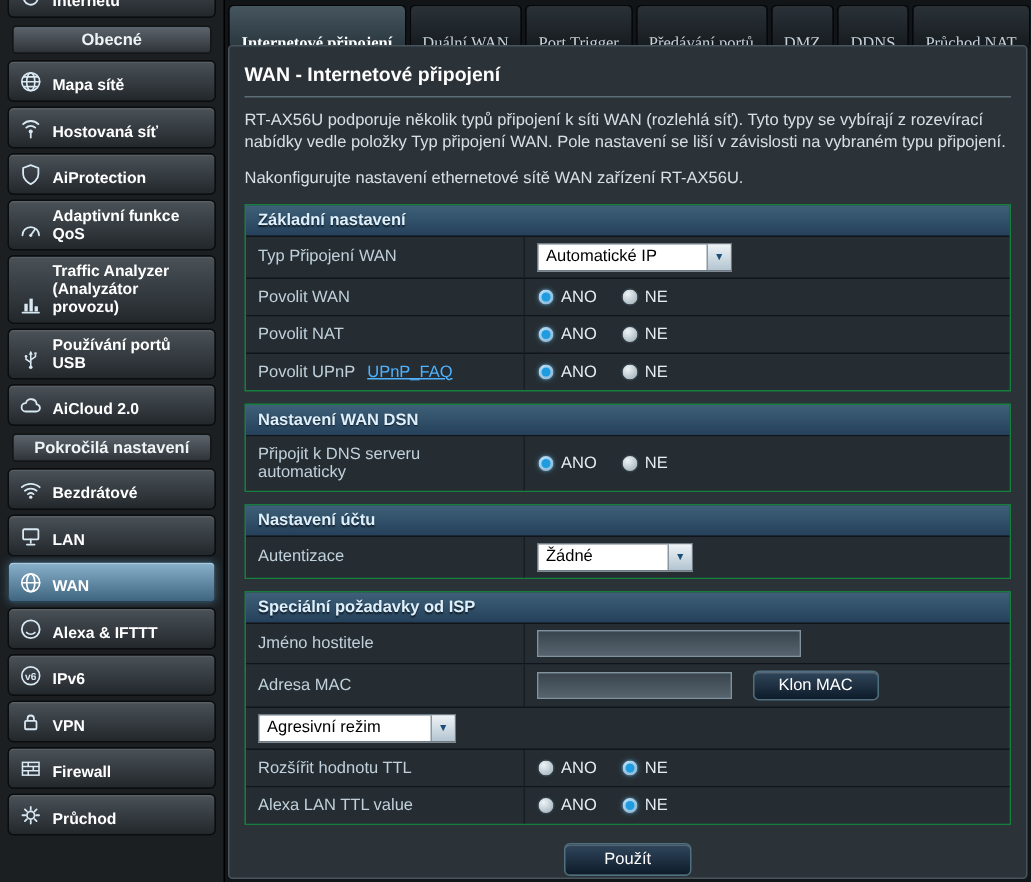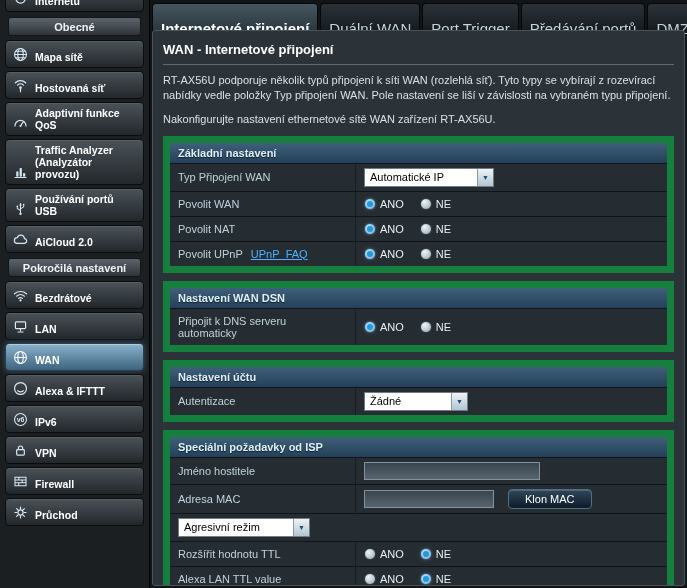--- a/index.html
+++ b/index.html
@@ -20,33 +20,33 @@
   .side-group-title { margin:5px 8px 4px 8px; height:19px; line-height:18px; text-align:center;
     font-size:11px; font-weight:bold; color:#eef3f6; border:1px solid #131619; border-radius:3px;
     background:linear-gradient(#5c646b,#2e3338); }
   .icon { flex:0 0 18px; width:18px; height:18px; display:flex; align-items:center; justify-content:center; }
   .icon svg { width:17px; height:17px; }
   .side-label { flex:1; }
 
   
   .main-col { flex:1; min-width:0; display:flex; flex-direction:column; }
   .tabs { height:30px; display:flex; align-items:flex-end; gap:2px; padding:0 2px; }
-  .tab { height:26px; line-height:24px; padding:13px 8px; font-size:15px; color:#c6d2da;
+  .tab { height:26px; line-height:24px; padding:13px 8px; font-size:11px; color:#c6d2da;
     background:linear-gradient(#2a3238,#171c20); border:1px solid #05070a; border-bottom:none;
-    border-radius:4px 4px 0 0; cursor:pointer; white-space:nowrap; }
+    border-radius:4px 4px 0 0; cursor:pointer; white-space:nowrap;font-family:Liberation Serif, serif; }
   .tab.active { background:linear-gradient(#46565f,#2b3840); color:#fff; font-weight:bold; }
 
   .panel { flex:1; margin:0 2px 2px 2px; background:#2b3339; border:1px solid #47545c;
     border-radius:3px; padding:8px 10px; overflow:hidden; }
   .page-title { font-size:13px; font-weight:bold; color:#fff; padding:3px 0 7px 0; }
   .title-divider { border-top:1px solid #5d6d77; margin-bottom:8px; }
   .para { font-size:11px; color:#d8e0e5; line-height:1.35; margin-bottom:9px; }
 
   
-  .stable { border:7px solid #15803d; margin-bottom:8px; }
+  .stable { border:1px solid #15803d; margin-bottom:8px; }
   .stable-header { background:linear-gradient(#3e6078,#25405a); color:#def0fb; font-size:11px;
     font-weight:bold; padding:4px 8px; border-bottom:1px solid #0f151a;
     text-shadow:0 1px 1px rgba(0,0,0,.6); }
   .srow { display:flex; align-items:stretch; background:#262d32; border-bottom:1px solid #0f151a; }
   .srow:last-child { border-bottom:none; }
   .cell-label { flex:0 0 186px; width:186px; padding:6px 8px; font-size:11px; color:#c0d1dc;
     border-right:1px solid #171e24; display:flex; align-items:center; gap:8px; flex-wrap:wrap; }
   .cell-control { flex:1; padding:4px 8px; display:flex; align-items:center; }
 
   .faq-link { color:#4db2ff; font-size:11px; text-decoration:underline; cursor:pointer; }
@@ -115,20 +115,28 @@
         <svg viewBox="0 0 20 20" fill="none" stroke="#d9e9f4" stroke-width="1.4" stroke-linecap="round">
             <circle cx="10" cy="12.5" r="1.6" fill="#d9e9f4" stroke="none"></circle>
             <path d="M6.5 9.5a5 5 0 0 1 7 0"></path>
             <path d="M4 6.8a8.5 8.5 0 0 1 12 0"></path>
             <path d="M10 14.3v3"></path>
           </svg>
       </span>
       <span class="side-label">Hostovaná síť</span>
     </div>
 
+    <div class="side-item">
+      <span class="icon">
+        <svg viewBox="0 0 20 20" fill="none" stroke="#d9e9f4" stroke-width="1.4" stroke-linejoin="round">
+            <path d="M10 2.5l6 2.2v5c0 4.2-4.5 7-6 7.6-1.5-.6-6-3.4-6-7.6v-5z"></path>
+          </svg>
+      </span>
+      <span class="side-label">AiProtection</span>
+    </div>
 
     <div class="side-item">
       <span class="icon">
         <svg viewBox="0 0 20 20" fill="none" stroke="#d9e9f4" stroke-width="1.4" stroke-linecap="round">
             <path d="M3.5 14a6.5 6.5 0 1 1 13 0"></path>
             <path d="M10 14l3.5-5"></path>
             <circle cx="10" cy="14" r="1.2" fill="#d9e9f4" stroke="none"></circle>
           </svg>
       </span>
       <span class="side-label">Adaptivní funkce QoS</span>

